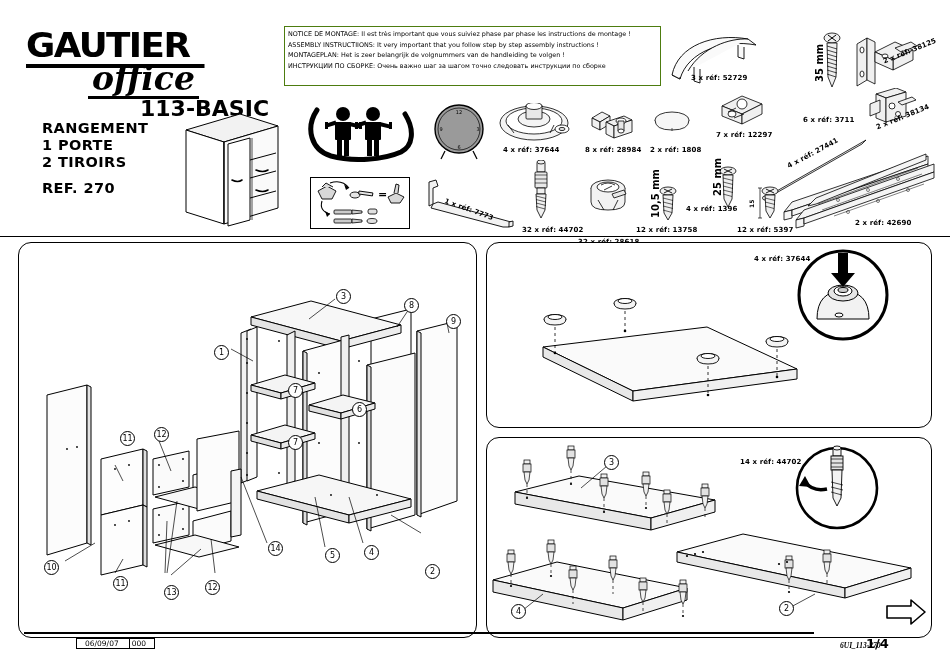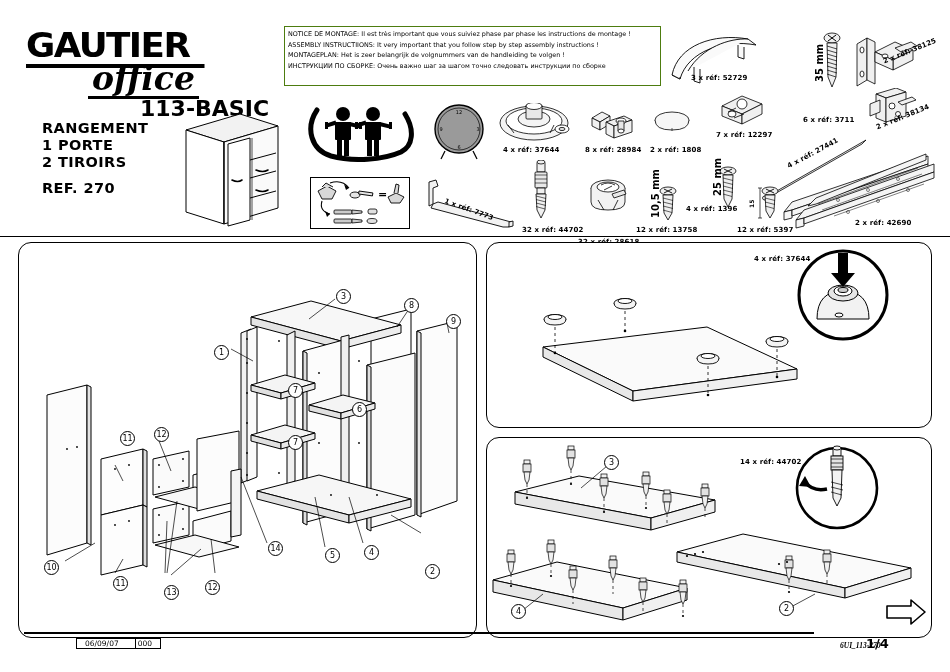--- a/index.html
+++ b/index.html
@@ -60,21 +60,21 @@
     font-family:"DejaVu Sans",sans-serif;font-size:8px;
     display:flex;align-items:center;justify-content:center;
     box-sizing:border-box;z-index:6;
   }
   
   #date-stamp{
     position:absolute;left:76px;top:638px;
     border:1px solid #000;padding:0px 8px;
     font-family:"DejaVu Sans",sans-serif;font-size:7.5px;display:flex;
   }
-  #date-stamp .d2{border-left:1px solid #000;padding-left:2px;margin-left:16px;}
+  #date-stamp .d2{border-left:1px solid #000;padding-left:2px;margin-left:10px;}
   #doc-code{
     position:absolute;left:812px;top:641px;
     font-family:Liberation Serif, serif;font-style:italic;font-size:7.5px;font-weight:bold;padding-left:28px;
   }
   #page-num{
     position:absolute;left:866px;top:636px;
     font-family:"DejaVu Sans",sans-serif;font-size:13px;font-weight:bold;
   }
   #footer-rule{position:absolute;left:24px;top:632px;width:790px;height:2px;background:#000;}
 </style>

